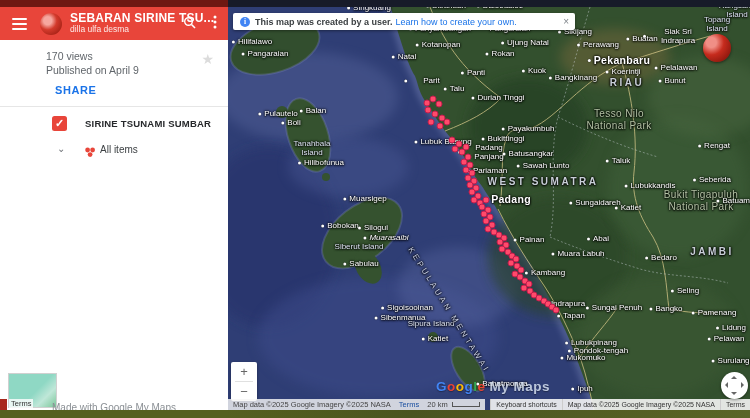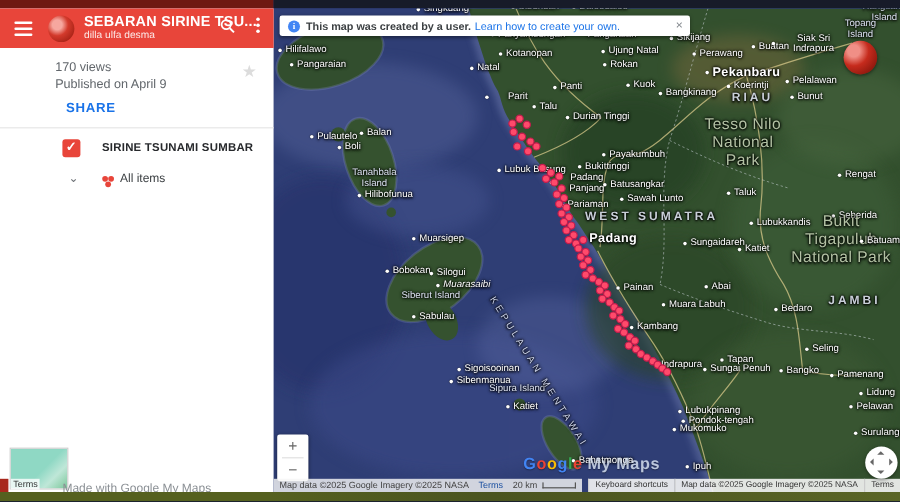--- a/index.html
+++ b/index.html
@@ -32,21 +32,21 @@
   .terms-chip{position:absolute;left:9px;top:392px;font-size:7.5px;color:#333;background:rgba(255,255,255,.8);padding:0 2px;}
   .made-with{position:absolute;left:0;right:0;top:395px;text-align:center;font-size:10px;color:#8b9095;}
   .red-sliver{position:absolute;left:0;top:399px;width:7px;height:11px;background:#a8271c;z-index:7;}
   
   .map{position:absolute;left:228px;top:7px;right:0;height:403px;overflow:hidden;background:#2f3e75;}
   .map svg.bg{position:absolute;left:0;top:0;}
   .lbl{position:absolute;transform:translate(-50%,-50%);color:#fff;font-size:8px;white-space:nowrap;text-shadow:0 0 2px #000,0 0 3px #000,0 1px 2px rgba(0,0,0,.8);z-index:2;text-align:center;}
   .lbl.island{color:#dde3f2;}
   .lbl.city{font-size:10.5px;font-weight:bold;letter-spacing:.3px;}
   .lbl.region{font-size:10px;letter-spacing:2.5px;color:#c9cfd8;font-weight:bold;}
-  .lbl.park{color:#b3c2a4;font-size:13px;letter-spacing:.4px;}
+  .lbl.park{color:#b3c2a4;font-size:10px;letter-spacing:.4px;}
   .lbl.town{}
   .lbl.w{white-space:normal;line-height:1.15;}
   .lbl.town::before,.lbl.city::before{content:"";position:absolute;left:-6px;top:50%;width:3px;height:3px;margin-top:-1px;border-radius:50%;background:#fff;box-shadow:0 0 1px #000;}
   .lbl.rot{letter-spacing:3px;color:#ccd3ea;font-size:8px;}
   .mk{position:absolute;width:5px;height:5px;border-radius:50%;background:#ff4a6b;border:1.5px solid #c21c4c;transform:translate(-50%,-50%);z-index:3;cursor:pointer;}
   
   .banner{position:absolute;left:5px;top:6px;width:342px;height:17px;background:#fff;border-radius:2px;box-shadow:0 1px 3px rgba(0,0,0,.4);display:flex;align-items:center;font-size:9px;z-index:5;}
   .info-ic{width:10px;height:10px;border-radius:50%;background:#4285f4;color:#fff;font-size:7.5px;font-weight:bold;text-align:center;line-height:10px;margin:0 5px 0 7px;font-family:"Liberation Serif",serif;}
   .banner b{color:#3c4043;font-weight:bold;margin-right:3px;}
   .banner a{color:#1a73e8;text-decoration:none;cursor:pointer;}
@@ -202,21 +202,21 @@
         <span class="lbl town" style="left: 213px; top: 37px;">Kotanopan</span>
         <span class="lbl town" style="left: 27px; top: 34px;">Hilifalawo</span>
         <span class="lbl town" style="left: 40px; top: 46px;">Pangaraian</span>
         <span class="lbl town" style="left: 179px; top: 49px;">Natal</span>
         <span class="lbl town" style="left: 350px; top: 24px;">Sikijang</span>
         <span class="lbl town" style="left: 373px; top: 37px;">Perawang</span>
         <span class="lbl town" style="left: 417px; top: 31px;">Buatan</span>
         <span class="lbl town w" style="left: 450px; top: 29px; width: 58px;">Siak Sri Indrapura</span>
         <span class="lbl city" style="left: 394px; top: 53px;">Pekanbaru</span>
         <span class="lbl town" style="left: 300px; top: 35px;">Ujung Natal</span>
-        <span class="lbl town" style="left: 292px; top: 46px;">Rokan</span>
+        <span class="lbl town" style="left: 275px; top: 46px;">Rokan</span>
         <span class="lbl town" style="left: 309px; top: 63px;">Kuok</span>
         <span class="lbl town" style="left: 348px; top: 70px;">Bangkinang</span>
         <span class="lbl town" style="left: 398px; top: 64px;">Koerintji</span>
         <span class="lbl region" style="left: 399px; top: 75px;">RIAU</span>
         <span class="lbl town" style="left: 451px; top: 60px;">Pelalawan</span>
         <span class="lbl town" style="left: 447px; top: 73px;">Bunut</span>
         <span class="lbl town" style="left: 248px; top: 65px;">Panti</span>
         <span class="lbl town" style="left: 197px; top: 73px; padding-left: 13px;">Parit</span>
         <span class="lbl town" style="left: 229px; top: 81px;">Talu</span>
         <span class="lbl town" style="left: 273px; top: 90px;">Durian Tinggi</span>
@@ -255,21 +255,21 @@
         <span class="lbl region" style="left: 456px; top: 244px; margin-left: 28px;">JAMBI</span>
         <span class="lbl town" style="left: 320px; top: 265px;">Kambang</span>
         <span class="lbl town" style="left: 304px; top: 232px;">Painan</span>
         <span class="lbl town" style="left: 182px; top: 300px;">Sigoisooinan</span>
         <span class="lbl town" style="left: 175px; top: 310px;">Sibenmanua</span>
         <span class="lbl island" style="left: 203px; top: 316px;">Sipura Island</span>
         <span class="lbl town" style="left: 210px; top: 331px;">Katiet</span>
         <span class="lbl rot" style="left: 221px; top: 303px; transform: translate(-50%, -50%) rotate(58deg);">KEPULAUAN MENTAWAI</span>
         <span class="lbl town" style="left: 340px; top: 296px;">Indrapura</span>
         <span class="lbl town" style="left: 389px; top: 300px;">Sungai Penuh</span>
-        <span class="lbl town" style="left: 346px; top: 292px; margin-left: 43px;">Tapan</span>
+        <span class="lbl town" style="left: 346px; top: 308px;">Tapan</span>
         <span class="lbl town" style="left: 441px; top: 301px;">Bangko</span>
         <span class="lbl town" style="left: 489px; top: 305px;">Pamenang</span>
         <span class="lbl town" style="left: 460px; top: 283px;">Seling</span>
         <span class="lbl town" style="left: 506px; top: 320px;">Lidung</span>
         <span class="lbl town" style="left: 501px; top: 331px;">Pelawan</span>
         <span class="lbl town" style="left: 510px; top: 353px;">Surulangun</span>
         <span class="lbl town" style="left: 366px; top: 335px;">Lubukpinang</span>
         <span class="lbl town" style="left: 373px; top: 343px;">Pondok-tengah</span>
         <span class="lbl town" style="left: 358px; top: 350px;">Mukomuko</span>
         <span class="lbl town" style="left: 357px; top: 381px;">Ipuh</span>

